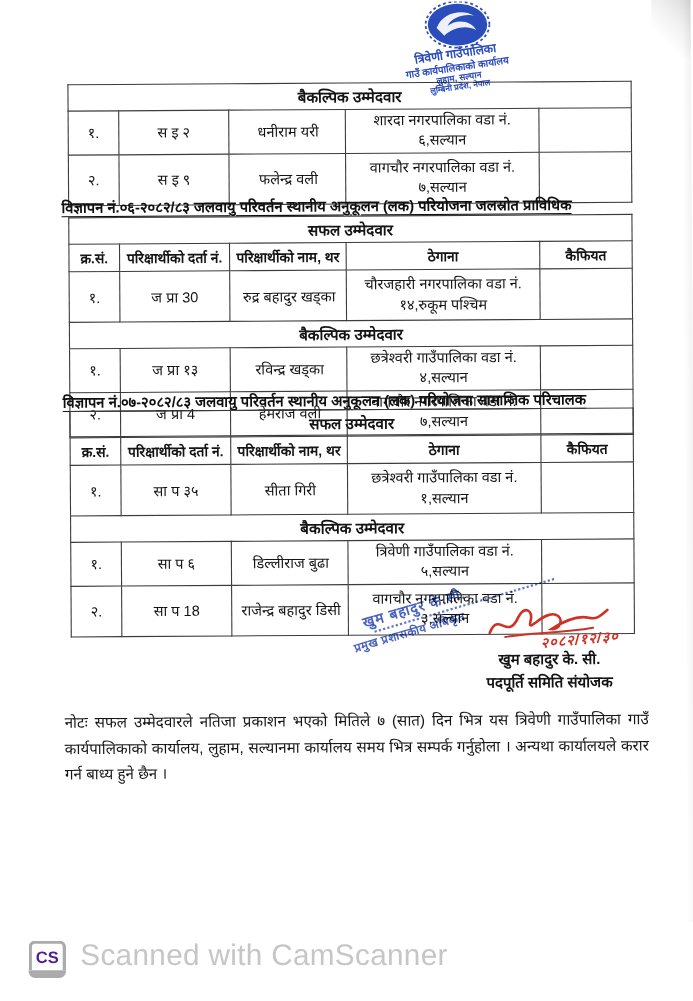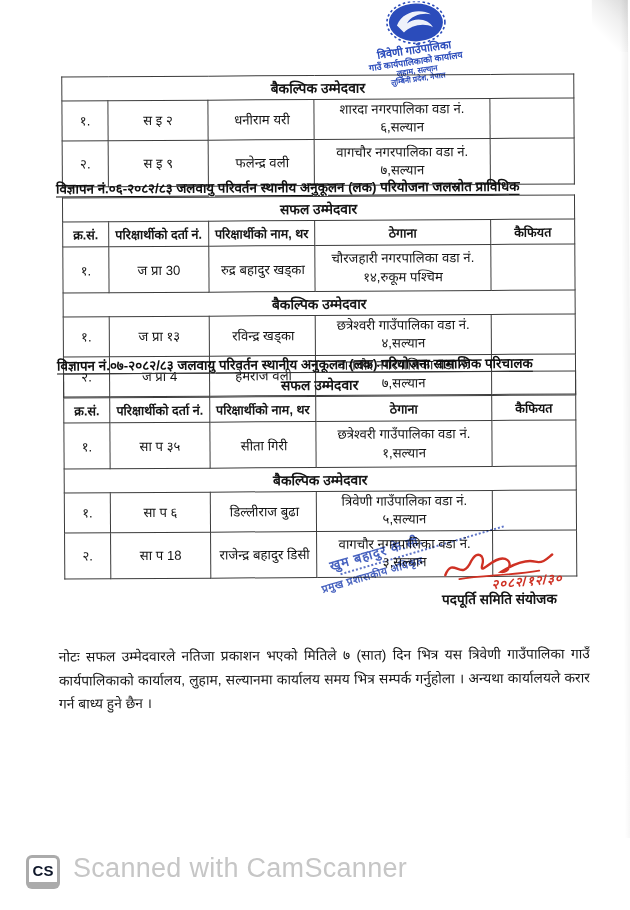--- a/index.html
+++ b/index.html
@@ -59,21 +59,21 @@
   .signatory{position:absolute;left:400px;top:591px;width:196px;text-align:center;z-index:2;
     font-size:13.6px;font-weight:600;line-height:20.5px;color:#141414;}
 
   
   .note{position:absolute;left:57px;top:644px;width:531px;font-size:13.8px;line-height:23.5px;
     text-align:justify;color:#161616;z-index:2;}
 
   
   .cs-footer{position:absolute;left:26px;top:853px;display:flex;align-items:center;gap:13px;z-index:2;}
   .cs-badge{width:28px;height:24px;border:3px solid #ababab;border-bottom:none;border-radius:6px 6px 0 0;
-    background:#fff;color:#0f172a;font-weight:bold;font-size:15px;
+    background:#fff;color:#4c1d95;font-weight:bold;font-size:15px;
     display:flex;align-items:center;justify-content:center;position:relative;}
   .cs-badge-bar{position:absolute;left:-3px;right:-3px;bottom:-7px;height:7px;background:#ababab;border-radius:0 0 6px 6px;}
   .cs-label{font-size:27px;color:#c6c6c6;letter-spacing:0.3px;}
 </style>
 </head>
 <body>
 
 <div class="content">
 
   <div class="corner-shade"></div>
@@ -228,20 +228,21 @@
     <div class="stamp-title">प्रमुख प्रशासकीय अधिकृत</div>
   </div>
 
   <svg class="sig-scribble" width="118" height="46" viewBox="0 0 118 46">
     <path d="M6 30 C14 10, 22 38, 32 16 C38 5, 46 10, 43 20 C40 32, 55 10, 66 14 C74 17, 70 28, 62 27 C70 22, 84 14, 96 17 C104 19, 108 14, 113 10" fill="none" stroke="#cf3124" stroke-width="2.4" stroke-linecap="round"></path>
     <path d="M20 34 C44 30, 70 31, 100 26" fill="none" stroke="#cf3124" stroke-width="1.8" stroke-linecap="round"></path>
   </svg>
   <div class="sig-date" style="color:#cf3124;">२०८२/१२/३०</div>
 
   <div class="signatory">
+    <div>खुम बहादुर के. सी.</div>
     <div>पदपूर्ति समिति संयोजक</div>
   </div>
 
   <div class="note">नोटः सफल उम्मेदवारले नतिजा प्रकाशन भएको मितिले ७ (सात) दिन भित्र यस त्रिवेणी गाउँपालिका गाउँ कार्यपालिकाको कार्यालय, लुहाम, सल्यानमा कार्यालय समय भित्र सम्पर्क गर्नुहोला । अन्यथा कार्यालयले करार गर्न बाध्य हुने छैन ।</div>
 
 </div>
 
 <div class="cs-footer">
   <div class="cs-badge">
     <span>CS</span>

